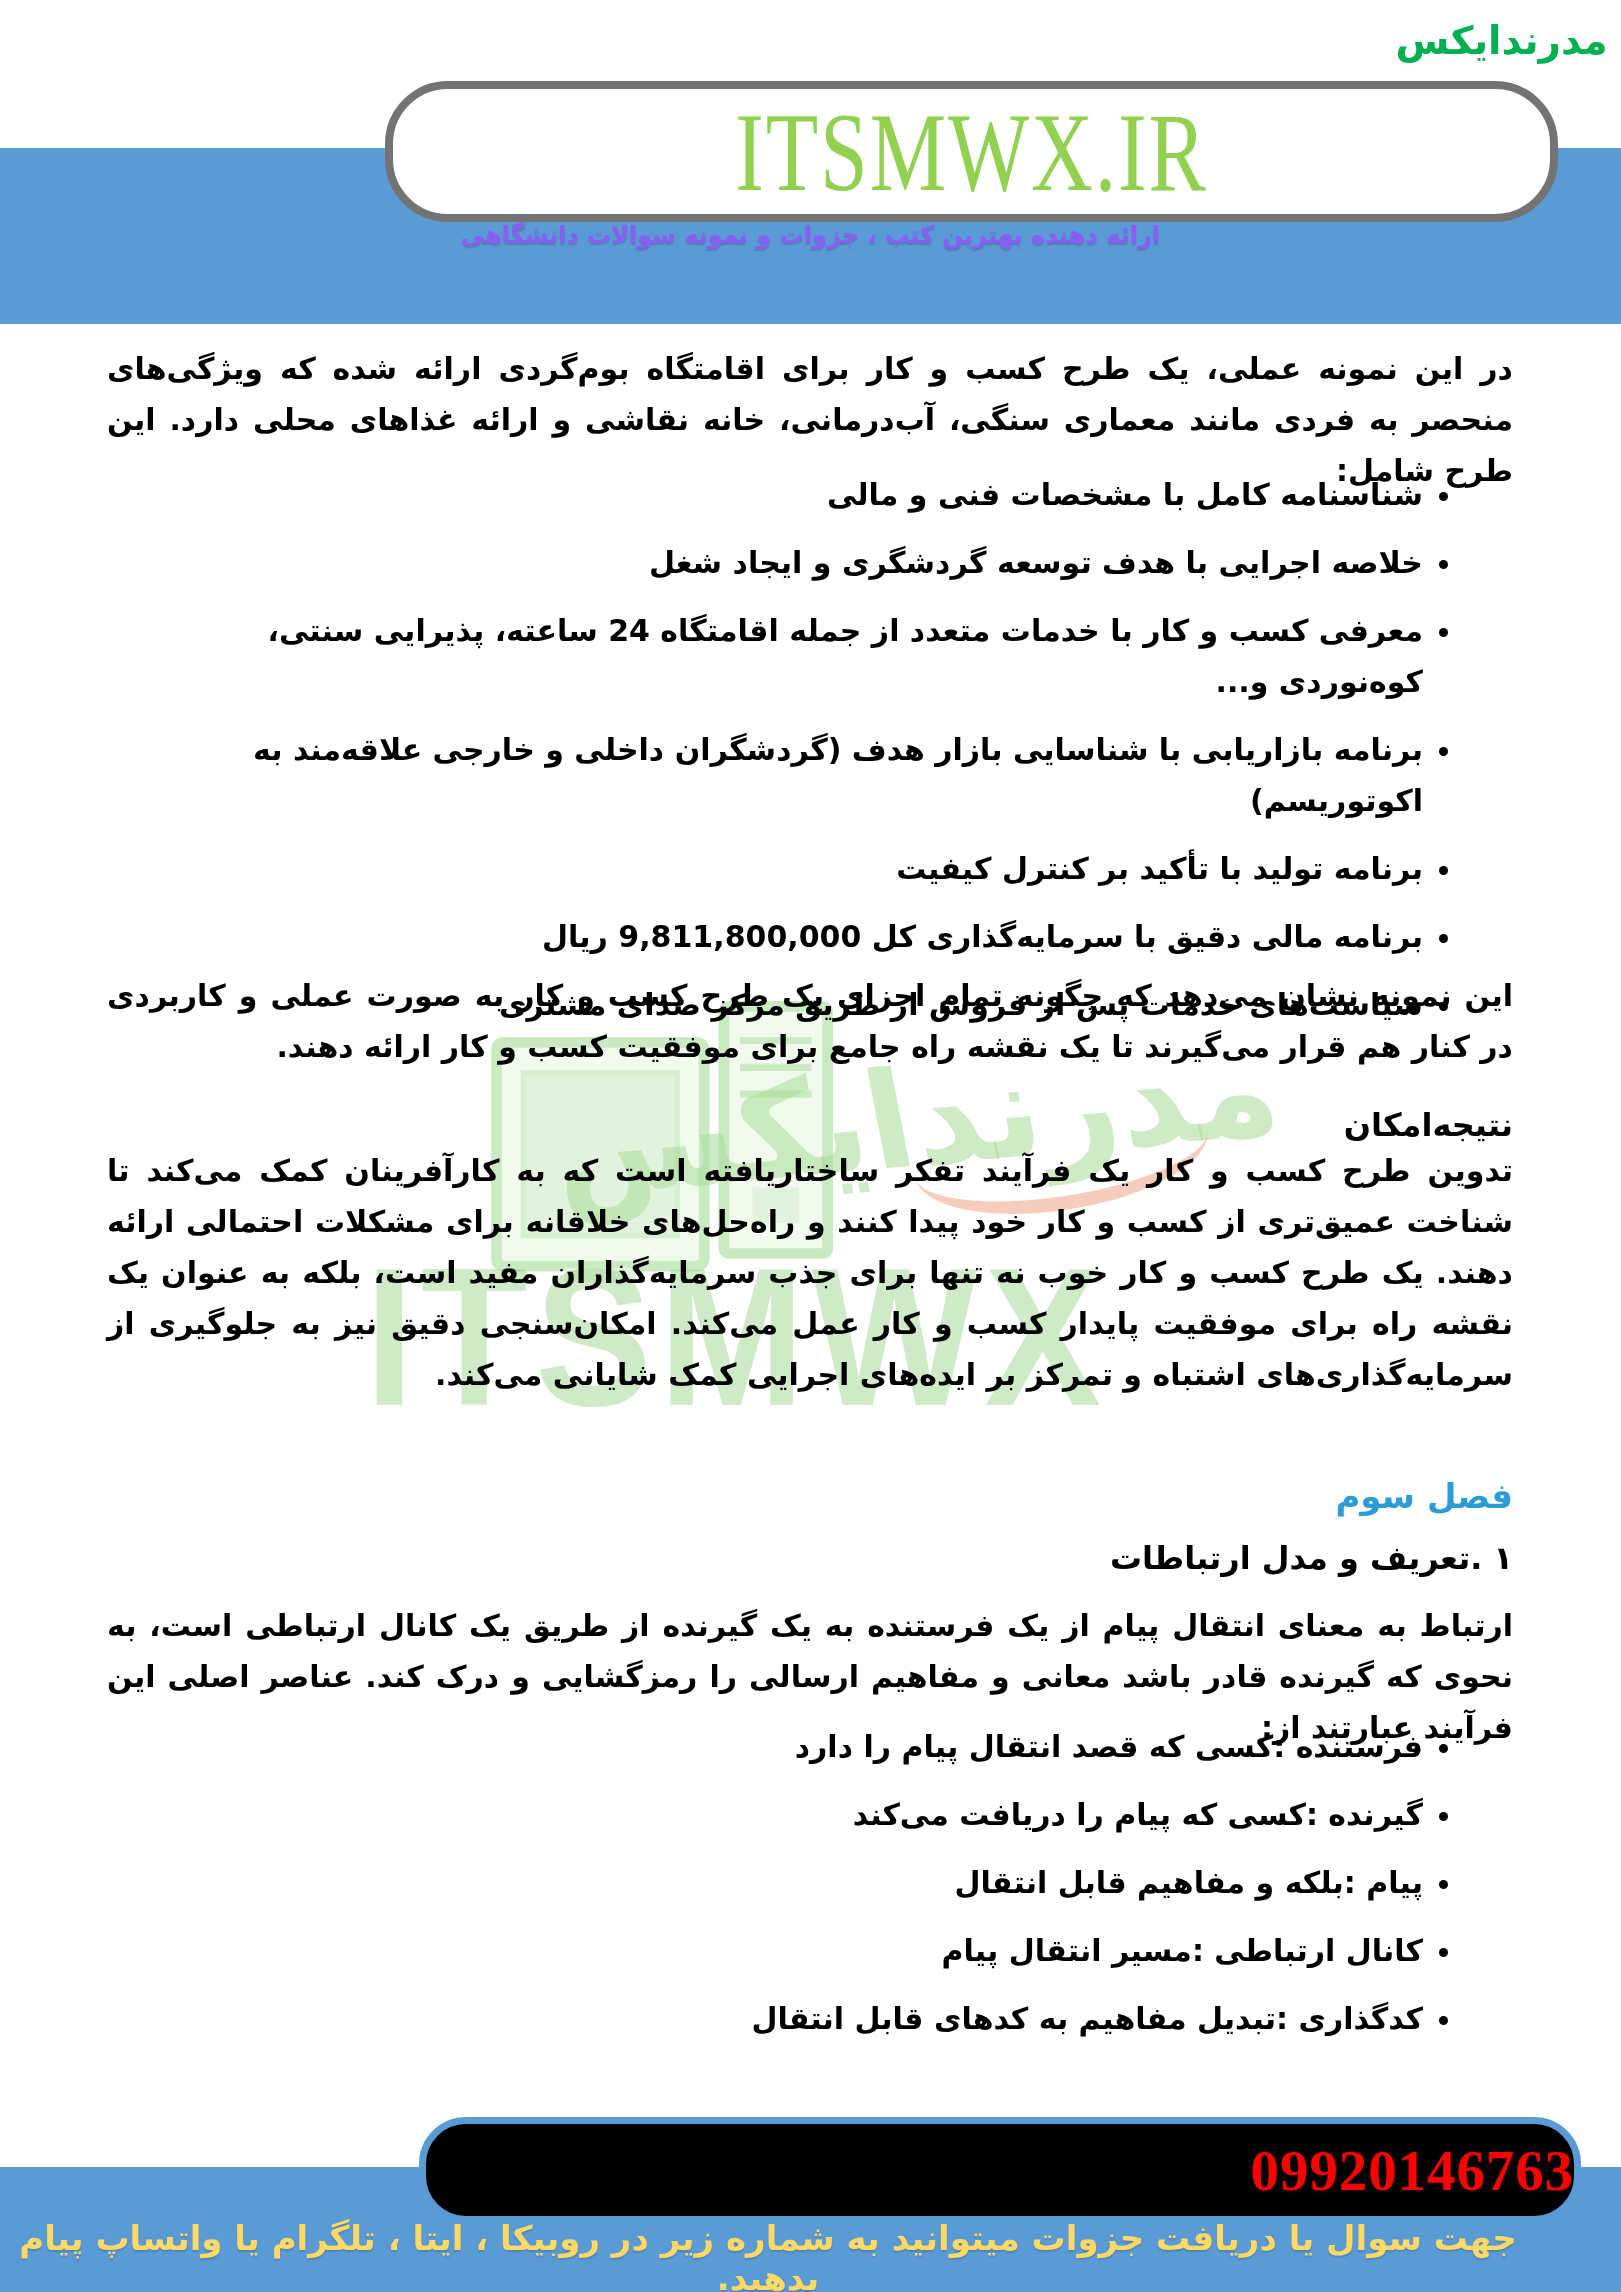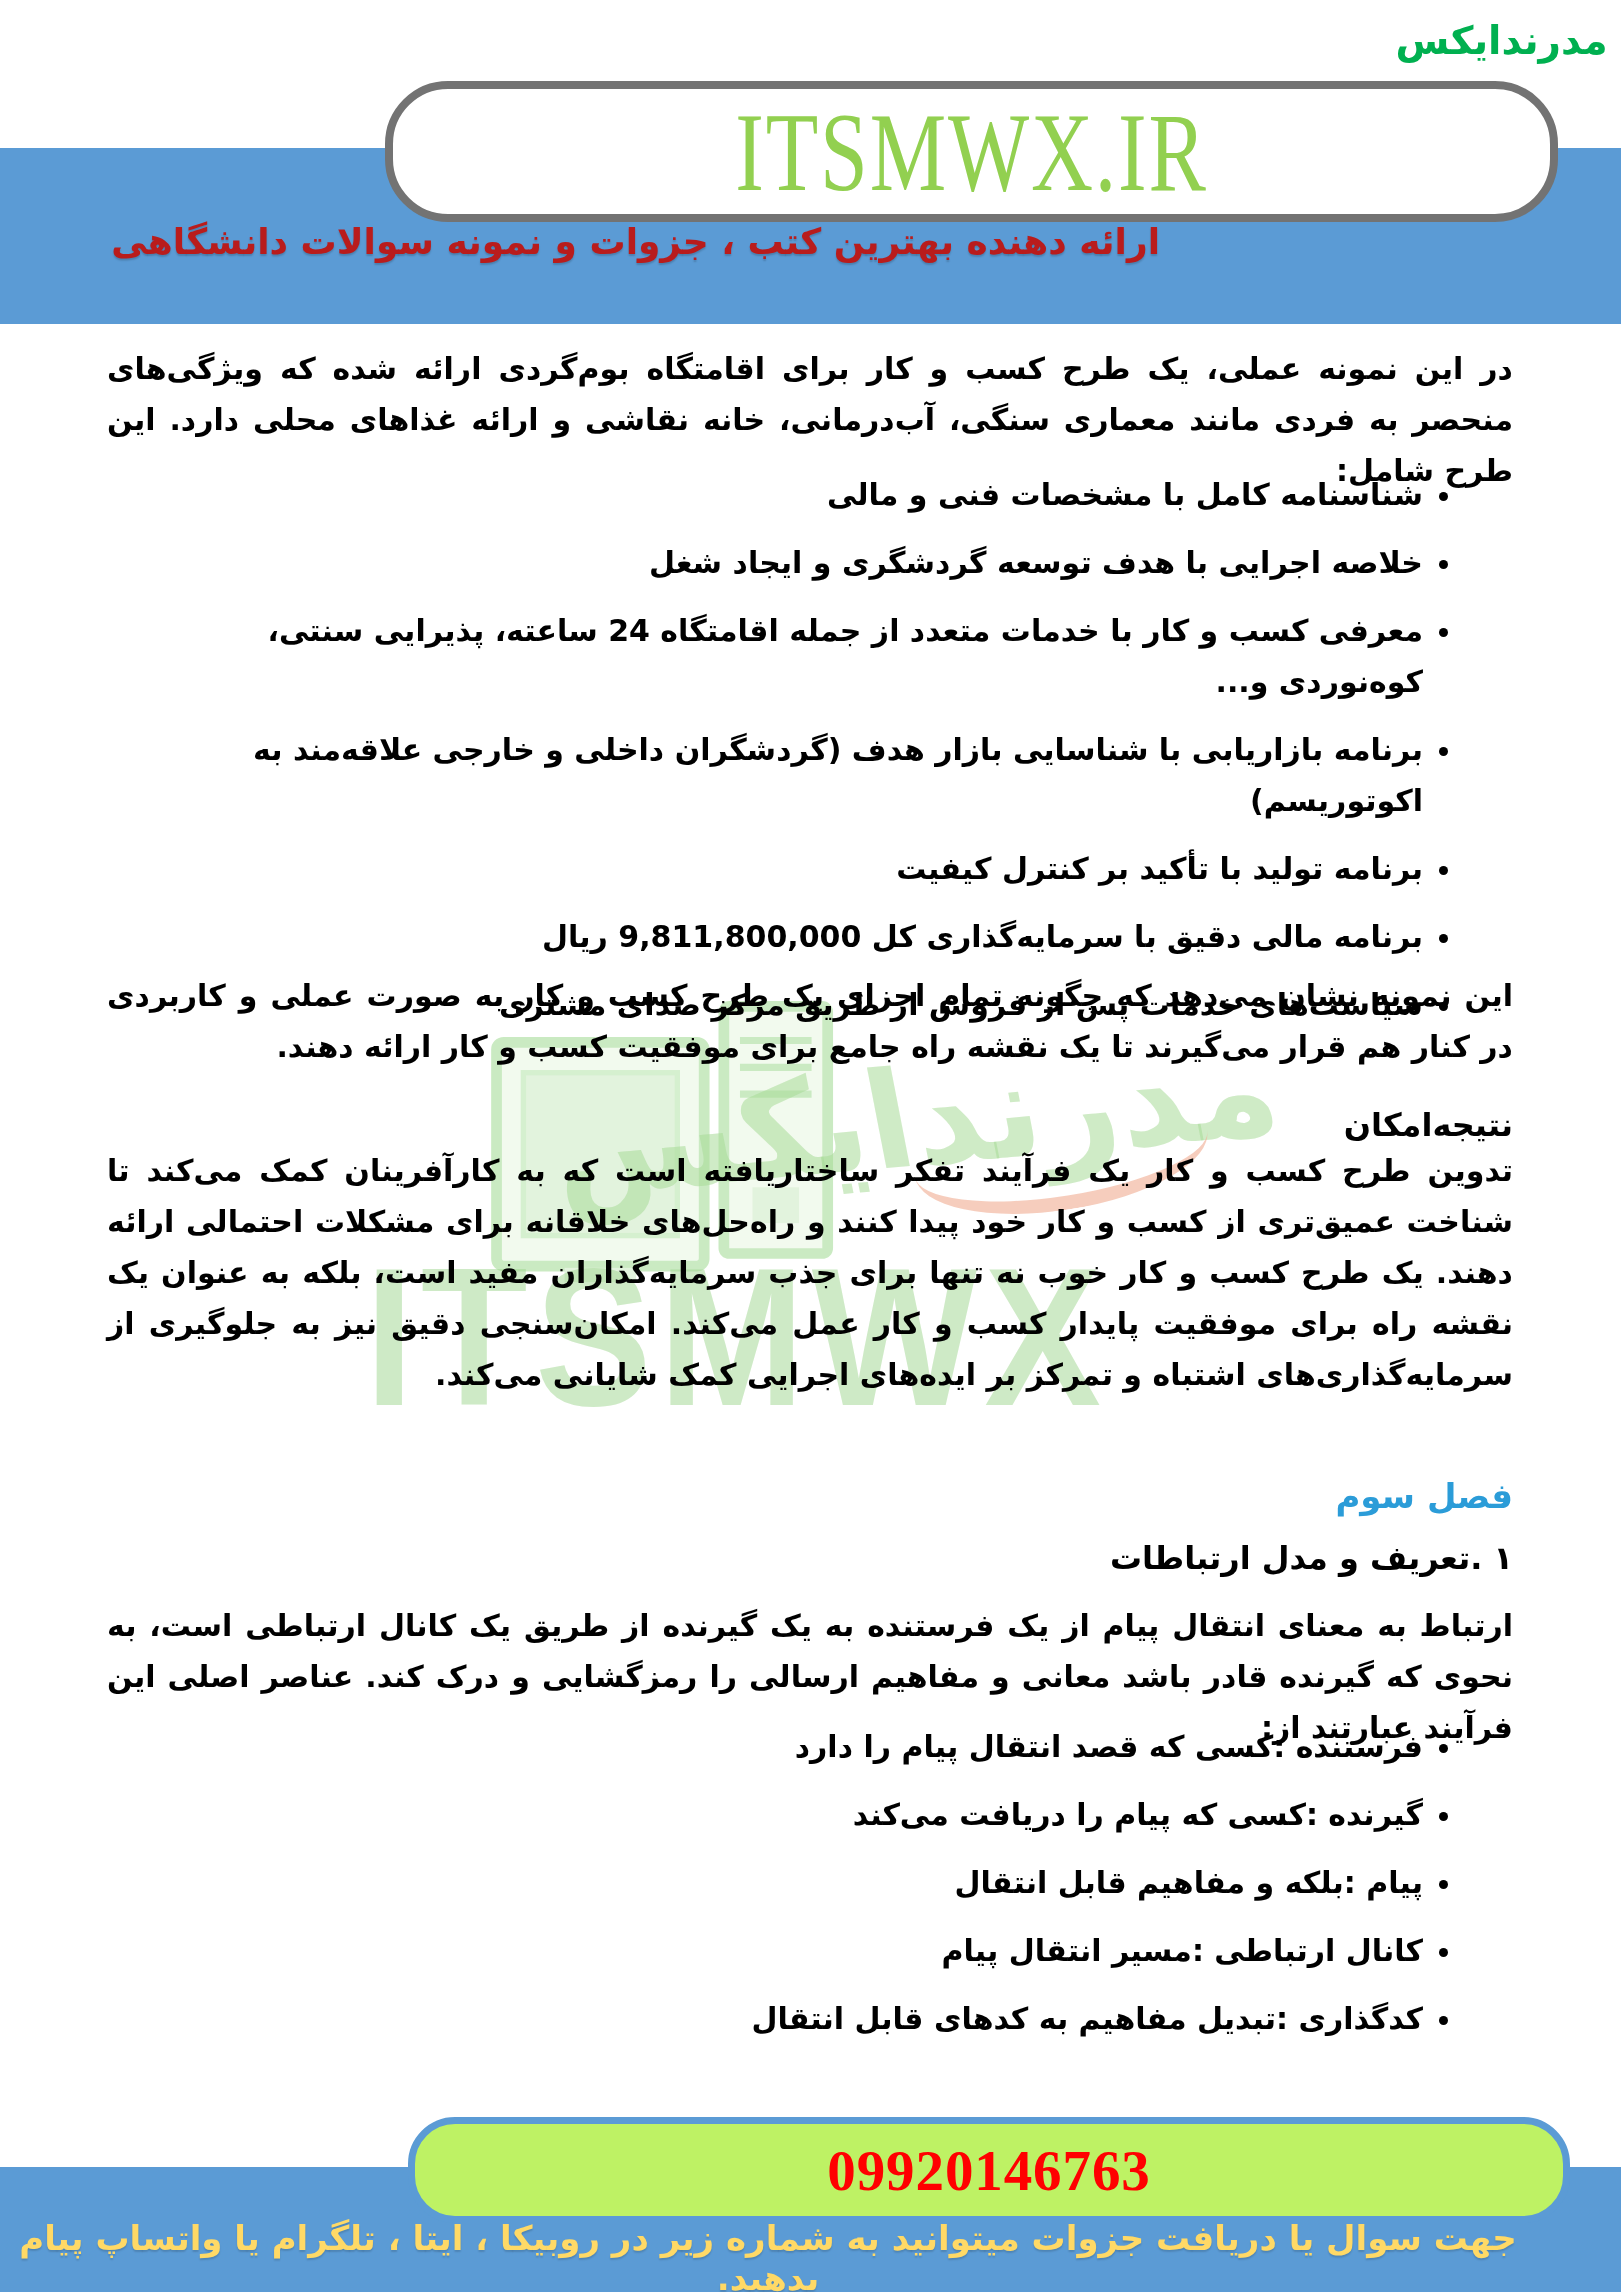--- a/index.html
+++ b/index.html
@@ -14,21 +14,21 @@
     position:absolute; top:18px; right:14.3px;
     font-size:39px; font-weight:bold; color:#00b050;
     direction:rtl; z-index:5;
   }
   .banner {
     position:absolute; top:148px; left:0; width:1622px; height:176px;
     background:#5b9bd5; z-index:1;
   }
   .banner-text {
     position:absolute; top:221px; right:462px;
-    font-size:36px; font-weight:bold; color:#b91c1c;
+    font-size:24px; font-weight:bold; color:#8b5cf6;
     direction:rtl; white-space:nowrap; z-index:3;
     text-shadow:0 1.8px 1.8px rgba(0,0,0,0.18);
   }
   .site-box {
     position:absolute; top:81px; left:385px; width:1157px; height:125px;
     background:#ffffff; border:8px solid #737373; border-radius:63px;
     z-index:2; display:flex; align-items:center; justify-content:center;
   }
   .site-title {
     font-family:"Liberation Serif","DejaVu Serif",serif;
@@ -92,23 +92,23 @@
   .h-section      { top:1533px; }
   .p-comm         { top:1600px; }
   .ul-comm        { top:1721px; }
 
   
   .footer-band {
     position:absolute; left:0; top:2167px; width:1622px; height:125px;
     background:#5b9bd5; z-index:1;
   }
   .phone-box {
-    position:absolute; left:408px; top:2117px; width:1148px; height:92px;
-    background:#bef264; border:7.2px solid #5b9bd5; border-radius:47px;
-    z-index:3; display:flex; align-items:center; justify-content:center;
+    position:absolute; left:419px; top:2117px; width:1148px; height:92px;
+    background:#000000; border:7.2px solid #5b9bd5; border-radius:47px;
+    z-index:3; display:flex; align-items:center; justify-content:flex-end;
   }
   .phone {
     font-family:"Liberation Serif","DejaVu Serif",serif;
     font-size:57px; font-weight:bold; color:#ff0000; letter-spacing:0.9px;
   }
   .footer-note {
     position:absolute; left:0; right:86px; top:2218px;
     font-size:34px; font-weight:bold; color:#ffd966;
     text-align:center; direction:rtl; z-index:2;
     text-shadow:0 1.8px 1.8px rgba(0,0,0,0.15);

